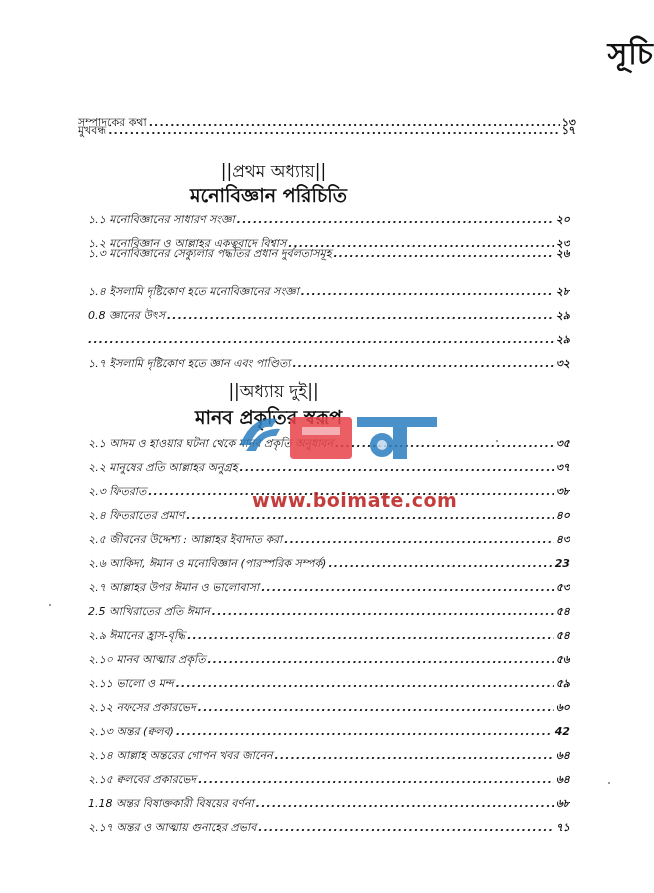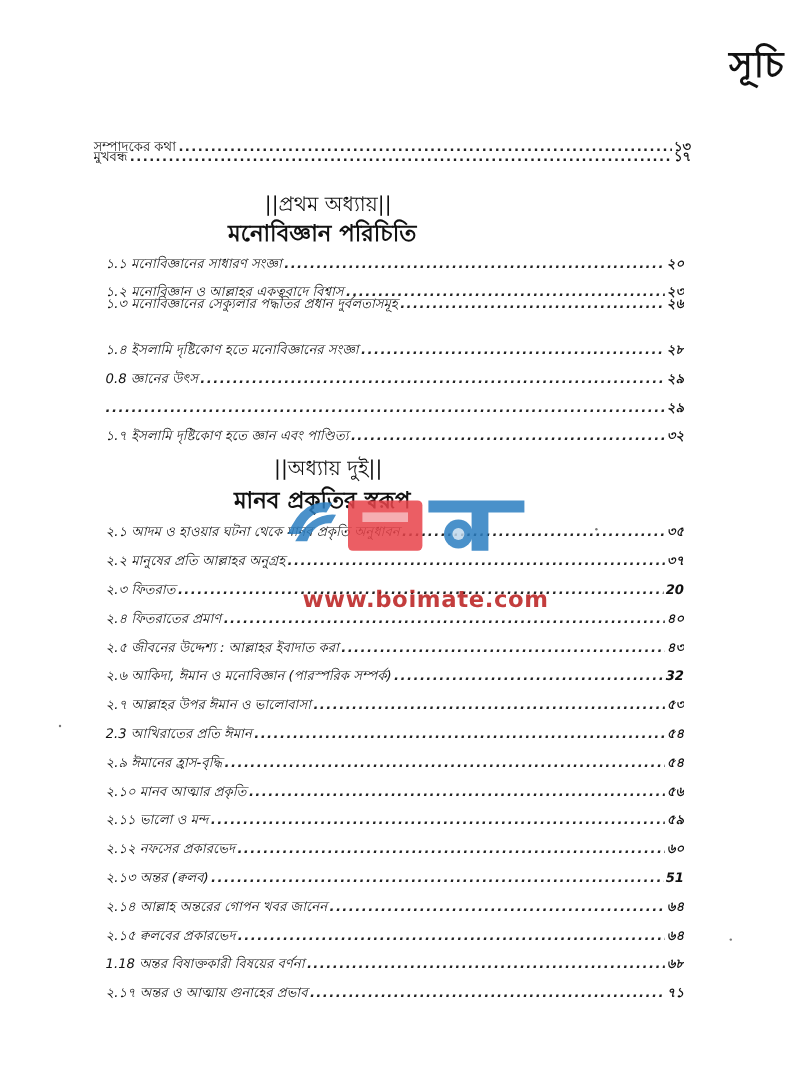--- a/index.html
+++ b/index.html
@@ -108,44 +108,44 @@
   <span class="page">৩৫</span>
 </div>
 <div class="toc-row sub" style="top:458px">
   <span class="label">২.২ মানুষের প্রতি আল্লাহর অনুগ্রহ</span>
   <span class="dots"></span>
   <span class="page">৩৭</span>
 </div>
 <div class="toc-row sub" style="top:482px">
   <span class="label">২.৩ ফিতরাত</span>
   <span class="dots"></span>
-  <span class="page">20</span>
+  <span class="page">৩৮</span>
 </div>
 <div class="toc-row sub" style="top:506px">
   <span class="label">২.৪ ফিতরাতের প্রমাণ</span>
   <span class="dots"></span>
   <span class="page">৪০</span>
 </div>
 <div class="toc-row sub" style="top:530px">
   <span class="label">২.৫ জীবনের উদ্দেশ্য : আল্লাহর ইবাদাত করা</span>
   <span class="dots"></span>
   <span class="page">৪৩</span>
 </div>
 <div class="toc-row sub" style="top:554px">
   <span class="label">২.৬  আকিদা, ঈমান ও মনোবিজ্ঞান (পারস্পরিক সম্পর্ক)</span>
   <span class="dots"></span>
-  <span class="page">32</span>
+  <span class="page">23</span>
 </div>
 <div class="toc-row sub" style="top:578px">
   <span class="label">২.৭ আল্লাহর উপর ঈমান ও ভালোবাসা</span>
   <span class="dots"></span>
   <span class="page">৫৩</span>
 </div>
 <div class="toc-row sub" style="top:602px">
-  <span class="label">2.3 আখিরাতের প্রতি ঈমান</span>
+  <span class="label">2.5 আখিরাতের প্রতি ঈমান</span>
   <span class="dots"></span>
   <span class="page">৫৪</span>
 </div>
 <div class="toc-row sub" style="top:626px">
   <span class="label">২.৯ ঈমানের হ্রাস-বৃদ্ধি</span>
   <span class="dots"></span>
   <span class="page">৫৪</span>
 </div>
 <div class="toc-row sub" style="top:650px">
   <span class="label">২.১০ মানব আত্মার প্রকৃতি</span>
@@ -158,21 +158,21 @@
   <span class="page">৫৯</span>
 </div>
 <div class="toc-row sub" style="top:698px">
   <span class="label">২.১২ নফসের প্রকারভেদ</span>
   <span class="dots"></span>
   <span class="page">৬০</span>
 </div>
 <div class="toc-row sub" style="top:722px">
   <span class="label">২.১৩ অন্তর (ক্বলব)</span>
   <span class="dots"></span>
-  <span class="page">51</span>
+  <span class="page">42</span>
 </div>
 <div class="toc-row sub" style="top:746px">
   <span class="label">২.১৪ আল্লাহ অন্তরের গোপন খবর জানেন</span>
   <span class="dots"></span>
   <span class="page">৬৪</span>
 </div>
 <div class="toc-row sub" style="top:770px">
   <span class="label">২.১৫ ক্বলবের প্রকারভেদ</span>
   <span class="dots"></span>
   <span class="page">৬৪</span>

